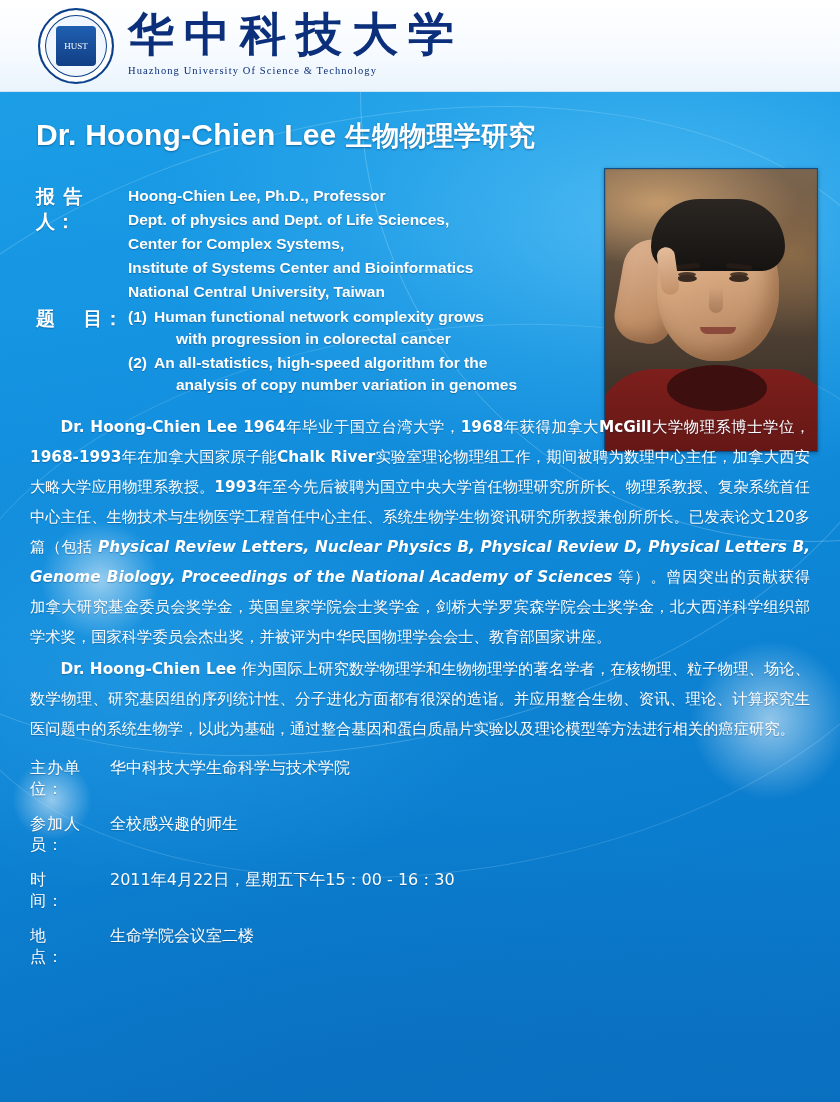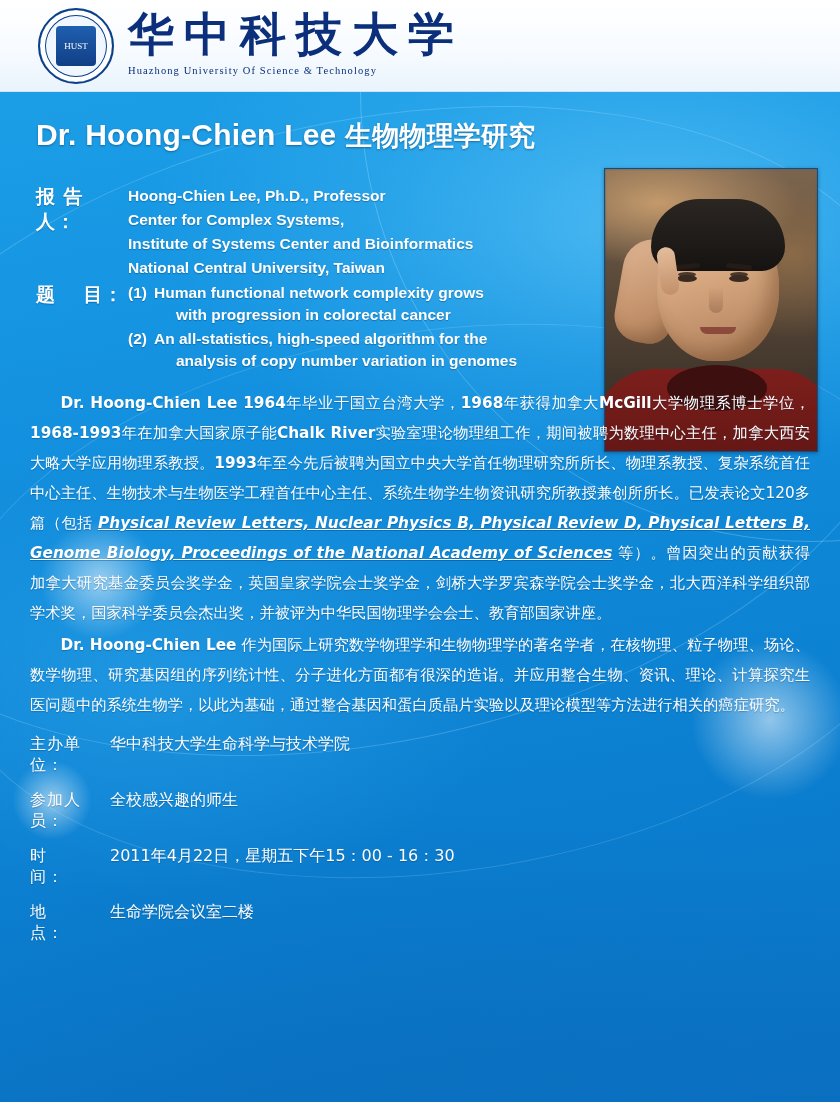--- a/index.html
+++ b/index.html
@@ -274,21 +274,21 @@
     line-height: 30px;
     text-align: justify;
     text-shadow: 0 1px 1px rgba(0,40,80,0.30);
     font-family: "DejaVu Sans", sans-serif;
   }
   .bio p {
     margin: 0 0 2px 0;
     text-indent: 2em;
   }
   .bio b { font-weight: bold; }
-  .bio i { font-style: italic; text-decoration: underline; }
+  .bio i { font-style: italic; }
 
   
   .details {
     position: relative;
     margin: 14px 0 0 30px;
     color: #ffffff;
     font-size: 16px;
     font-family: "DejaVu Sans", sans-serif;
     text-shadow: 0 1px 1px rgba(0,40,80,0.30);
   }
@@ -347,20 +347,21 @@
     <div class="nose"></div>
     <div class="mouth"></div>
     <div class="finger"></div>
   </div>
 
   <div class="info">
     <div class="info-row">
       <div class="info-label">报 告 人：</div>
       <div class="info-value">
         <div>Hoong-Chien Lee, Ph.D., Professor</div>
+        <div>Dept. of physics and Dept. of Life Sciences,</div>
         <div>Center for Complex Systems,</div>
         <div>Institute of Systems Center and Bioinformatics</div>
         <div>National Central University, Taiwan</div>
       </div>
     </div>
     <div class="info-row">
       <div class="info-label">题 　目：</div>
       <div class="info-value">
         <ul class="topic-list">
           <li>

